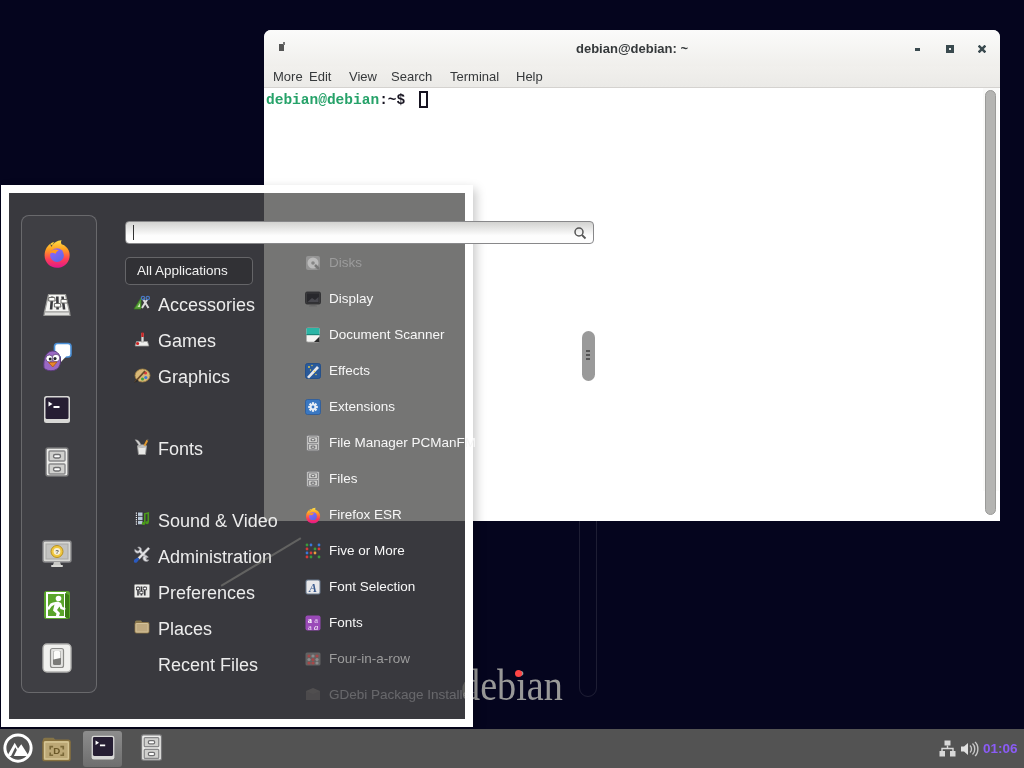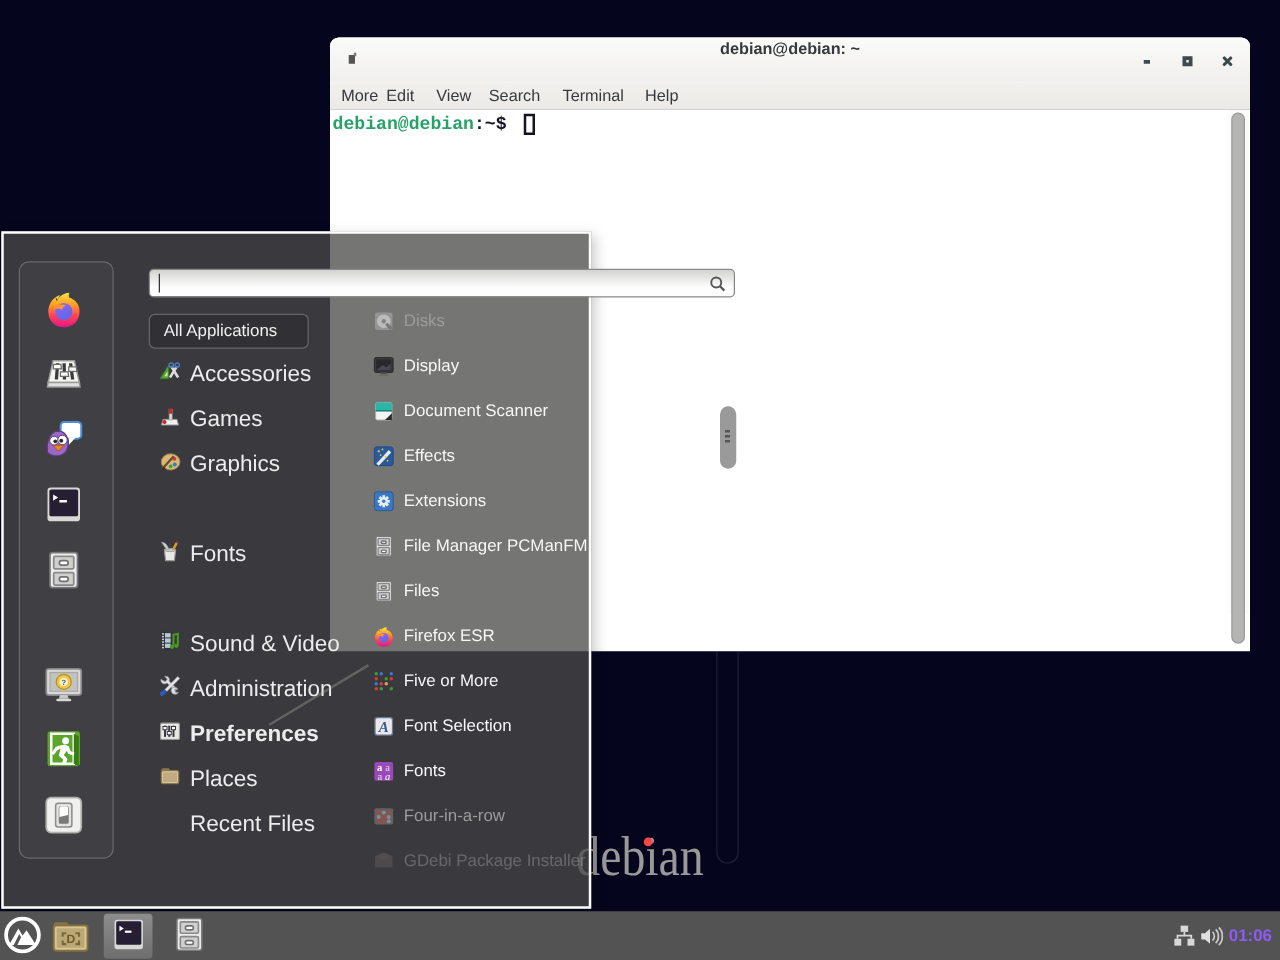--- a/index.html
+++ b/index.html
@@ -5,32 +5,32 @@
 * { margin:0; padding:0; box-sizing:border-box; }
 html,body { width:1024px; height:768px; overflow:hidden; background:#05051e; font-family:"Liberation Sans", sans-serif; }
 
 
 #wm { position:absolute; left:461px; top:663px; color:#999998; font-family:"Liberation Serif", serif; font-size:45px; line-height:1; transform:scaleX(0.85); transform-origin:0 0; }
 #wmdot { position:absolute; left:515px; top:670px; width:7px; height:7px; background:#ff4545; border-radius:50%; }
 
 
 #term { position:absolute; left:264px; top:30px; width:736px; height:491px; border-radius:7px 7px 0 0; background:#fff; }
 #titlebar { position:absolute; left:0; top:0; width:736px; height:36px; border-radius:7px 7px 0 0; background:linear-gradient(#fbfbfa,#f0efec); }
-#title { position:absolute; left:0; top:1px; width:736px; text-align:center; font-size:13px; font-weight:bold; color:#35393b; }
+#title { position:absolute; left:0; top:11px; width:736px; text-align:center; font-size:13px; font-weight:bold; color:#35393b; }
 #menubar { position:absolute; left:0; top:36px; width:736px; height:22px; background:linear-gradient(#f1f0ed,#ebeae7); border-bottom:1px solid #d4d2cf; }
 .mitem { position:absolute; top:69px; font-size:13px; color:#36393b; }
 #prompt { position:absolute; left:266px; top:91px; font-family:"Liberation Mono", monospace; font-size:14.5px; font-weight:bold; line-height:18px; }
 #prompt .g { color:#26a269; }
 #prompt .d { color:#171421; }
 #cursor { position:absolute; left:419px; top:91px; width:9px; height:17px; border:2px solid #171421; }
 #tscroll { position:absolute; left:983px; top:88px; width:16px; height:403px; background:#fafaf9; }
 #tthumb { position:absolute; left:985px; top:90px; width:11px; height:425px; background:#b4b4b2; border:1px solid #9a9a98; border-radius:6px; }
 
 
-#menu { position:absolute; left:1px; top:185px; width:472px; height:542px; background:rgba(74,74,72,0.76); border:2px solid #ffffff; border-radius:0; box-shadow:3px 4px 10px rgba(0,0,0,0.22); }
+#menu { position:absolute; left:1px; top:185px; width:472px; height:542px; background:rgba(74,74,72,0.76); border:8px solid #ffffff; border-radius:0; box-shadow:3px 4px 10px rgba(0,0,0,0.22); }
 #sidebar { position:absolute; left:12px; top:22px; width:76px; height:478px; border:1px solid rgba(255,255,255,0.22); border-radius:8px; background:rgba(255,255,255,0.03); }
 #search { position:absolute; left:116px; top:28px; width:469px; height:23px; background:linear-gradient(#d2d2d0,#fdfdfd 65%); border:1px solid #88888a; border-radius:4px; }
 #scursor { position:absolute; left:7px; top:3px; width:1px; height:15px; background:#333; }
 #allapps { position:absolute; left:116px; top:64px; width:128px; height:28px; background:rgba(15,15,15,0.18); border:1px solid rgba(255,255,255,0.25); border-radius:5px; color:#f0f0f0; font-size:13.5px; line-height:26px; padding-left:11px; }
 .cat { position:absolute; left:124px; width:170px; height:36px; }
 .cat .ic { position:absolute; left:0px; top:9px; width:18px; height:18px; }
 .cat .tx { position:absolute; left:25px; top:10px; font-size:18px; color:#ececec; }
 .app { position:absolute; left:295px; width:295px; height:36px; }
 .app .ic { position:absolute; left:0px; top:9px; width:18px; height:18px; }
 .app .tx { position:absolute; left:25px; top:10px; font-size:13.5px; color:#f7f7f7; }
@@ -238,21 +238,21 @@
     </div>
 <div class="cat" style="top:344px;">
       <svg class="ic" width="18" height="18" viewBox="0 0 18 18">
         <path d="M1.8 3.2 C1.4 4.8 2 6.3 3.5 6.9 C4.9 7.4 6 7 6.6 6.4 L13 13 L14.8 11.2 L8.3 4.8 C8.8 3.7 8.6 2.2 7.3 1.4 C6.2 0.8 5.2 0.9 4.7 1.2 L6.8 3.3 L5.2 5.2 L3.1 4.2 Z" fill="#e2e2e6" stroke="#88888c" stroke-width="0.7"></path>
         <path d="M15.2 1.2 L16.8 2.8 L6.5 13.2 L4.9 11.6 Z" fill="#e8e8ea" stroke="#9a9aa0" stroke-width="0.5"></path>
         <path d="M5.8 12.2 L6 13.8 L4 16.2 C3.2 17 1.8 17 1.2 16.2 C0.6 15.4 0.8 14.2 1.5 13.6 L4.2 11.8 Z" fill="#2a5ac0"></path>
         <path d="M10.2 10.8 C9.4 12.4 10 14.3 11.6 15.1 C13.2 15.9 15 15.3 15.8 13.9 L13.4 13.7 L12.8 11.5 L15.4 11.2 C14.6 10 13 9.5 11.8 9.9 Z" fill="#e2e2e6" stroke="#88888c" stroke-width="0.7"></path>
       </svg>
       <div class="tx">Administration</div>
     </div>
-<div class="cat" style="top:380px;font-weight:bold;">
+<div class="cat" style="top:380px;">
       <svg class="ic" width="18" height="18" viewBox="0 0 18 18">
         <rect x="1.5" y="2.5" width="15" height="13" rx="1" fill="#f2f2f0" stroke="#9a9a98" stroke-width="1"></rect>
         <rect x="2.8" y="3.8" width="12.4" height="10.4" fill="#e6e6e4"></rect>
         <g fill="#3a3a3e">
           <rect x="4.2" y="4.5" width="1.6" height="9"></rect>
           <rect x="7.6" y="4.5" width="1.6" height="9"></rect>
           <rect x="11" y="4.5" width="1.6" height="9"></rect>
         </g>
         <g fill="#fff" stroke="#3a3a3e" stroke-width="0.8">
           <rect x="3.4" y="5.2" width="3.2" height="2.6"></rect>

